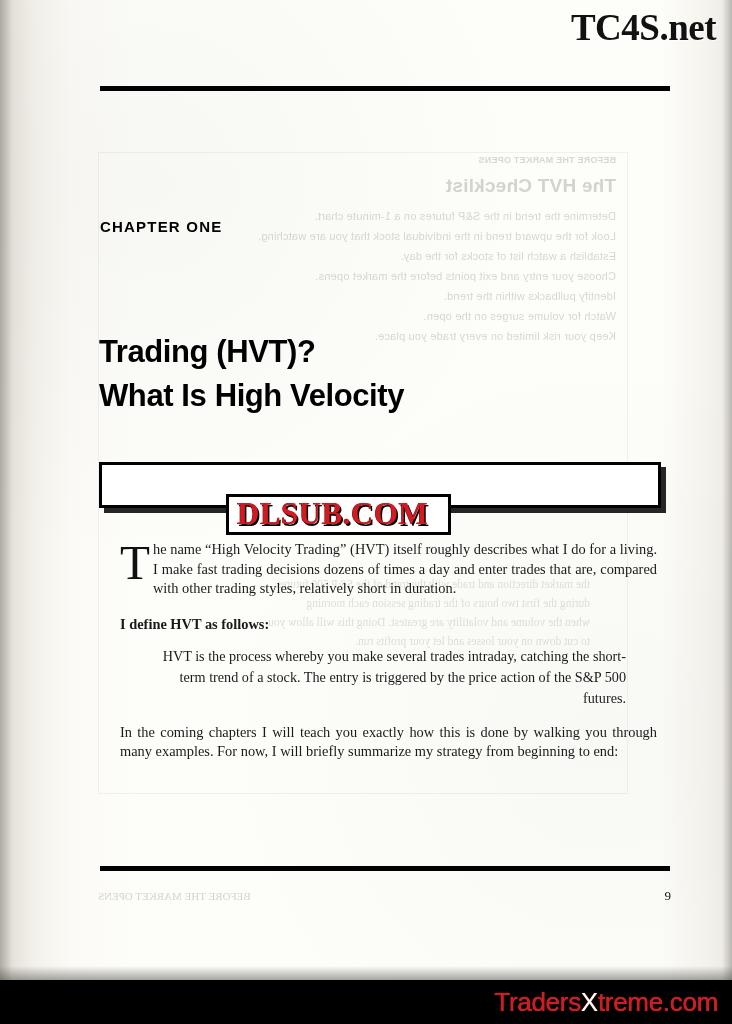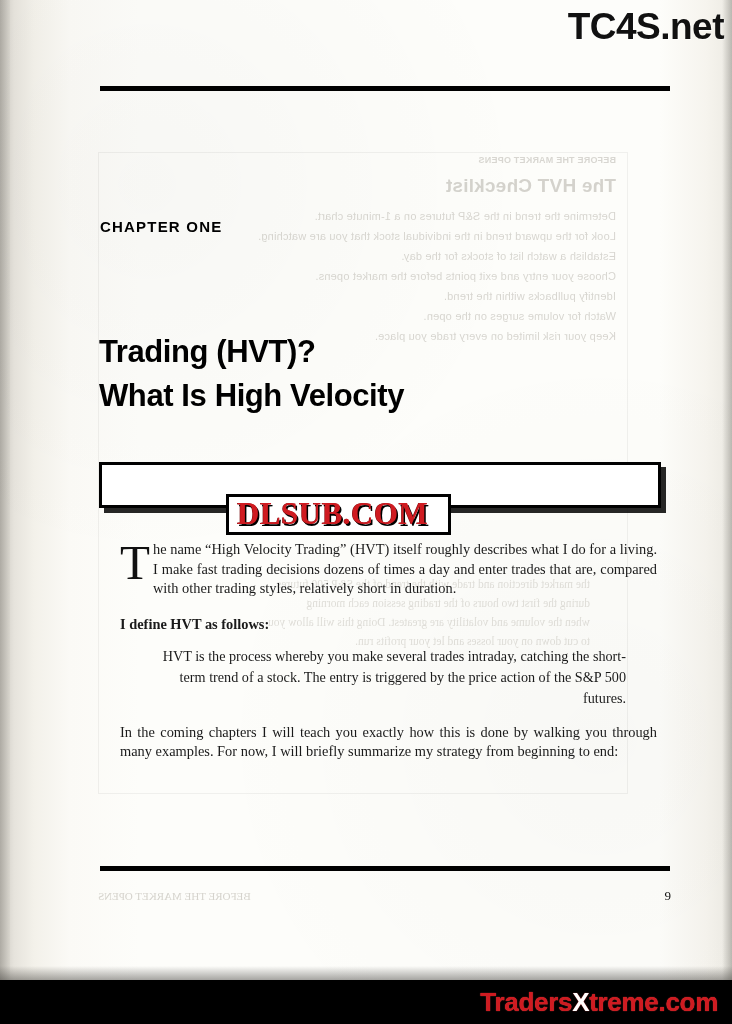--- a/index.html
+++ b/index.html
@@ -79,23 +79,23 @@
     top: 152px;
     width: 528px;
     height: 640px;
     border: 1px solid rgba(0,0,0,0.05);
     pointer-events: none;
   }
 
   
   .tc4s {
     position: absolute;
-    right: 8px;
+    right: 16px;
     top: 6px;
-    font-family: Liberation Sans, sans-serif;
+    font-family: Liberation Serif, serif;
     font-weight: bold;
     font-size: 37px;
     letter-spacing: -0.5px;
     color: #111;
     text-shadow: 1px 1px 0 rgba(255,255,255,.7);
     margin-left: 34px;
   }
 
   
   .rule-top {
@@ -243,21 +243,21 @@
     right: 0;
     bottom: 0;
     height: 44px;
     background: #000;
   }
   .banner-text {
     position: absolute;
     right: 14px;
     bottom: 6px;
     font-family: "Liberation Sans", sans-serif;
-    font-weight: bold;
+    font-weight: normal;
     font-size: 26px;
     color: #cf1b21;
     letter-spacing: -0.3px;
     text-shadow: 0 0 1px #ff4a4a;
   }
   .banner-text .white { color: #ffffff; }
 
   
   .scan-edge-bottom {
     position: absolute;

